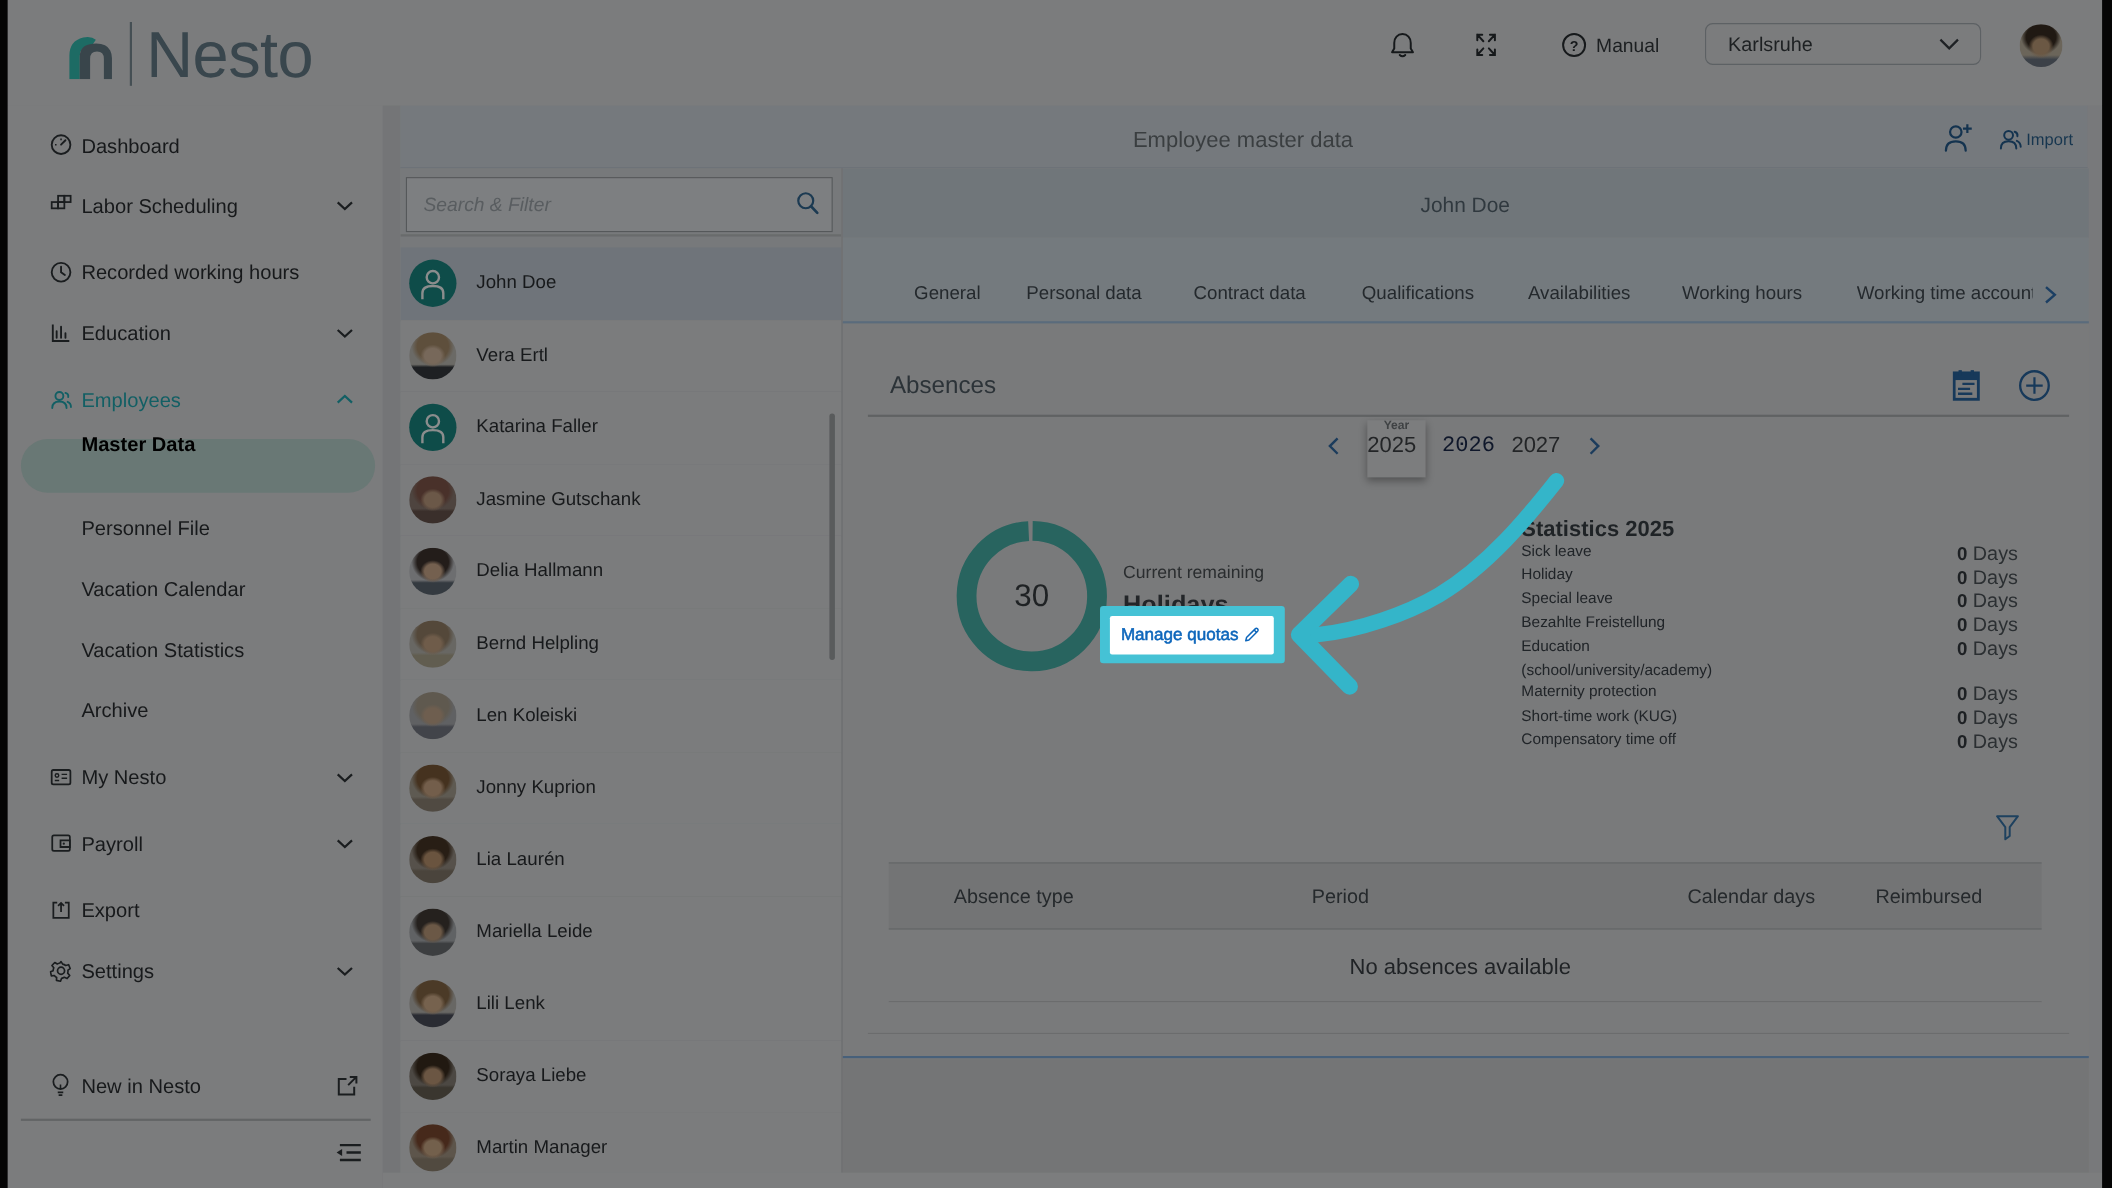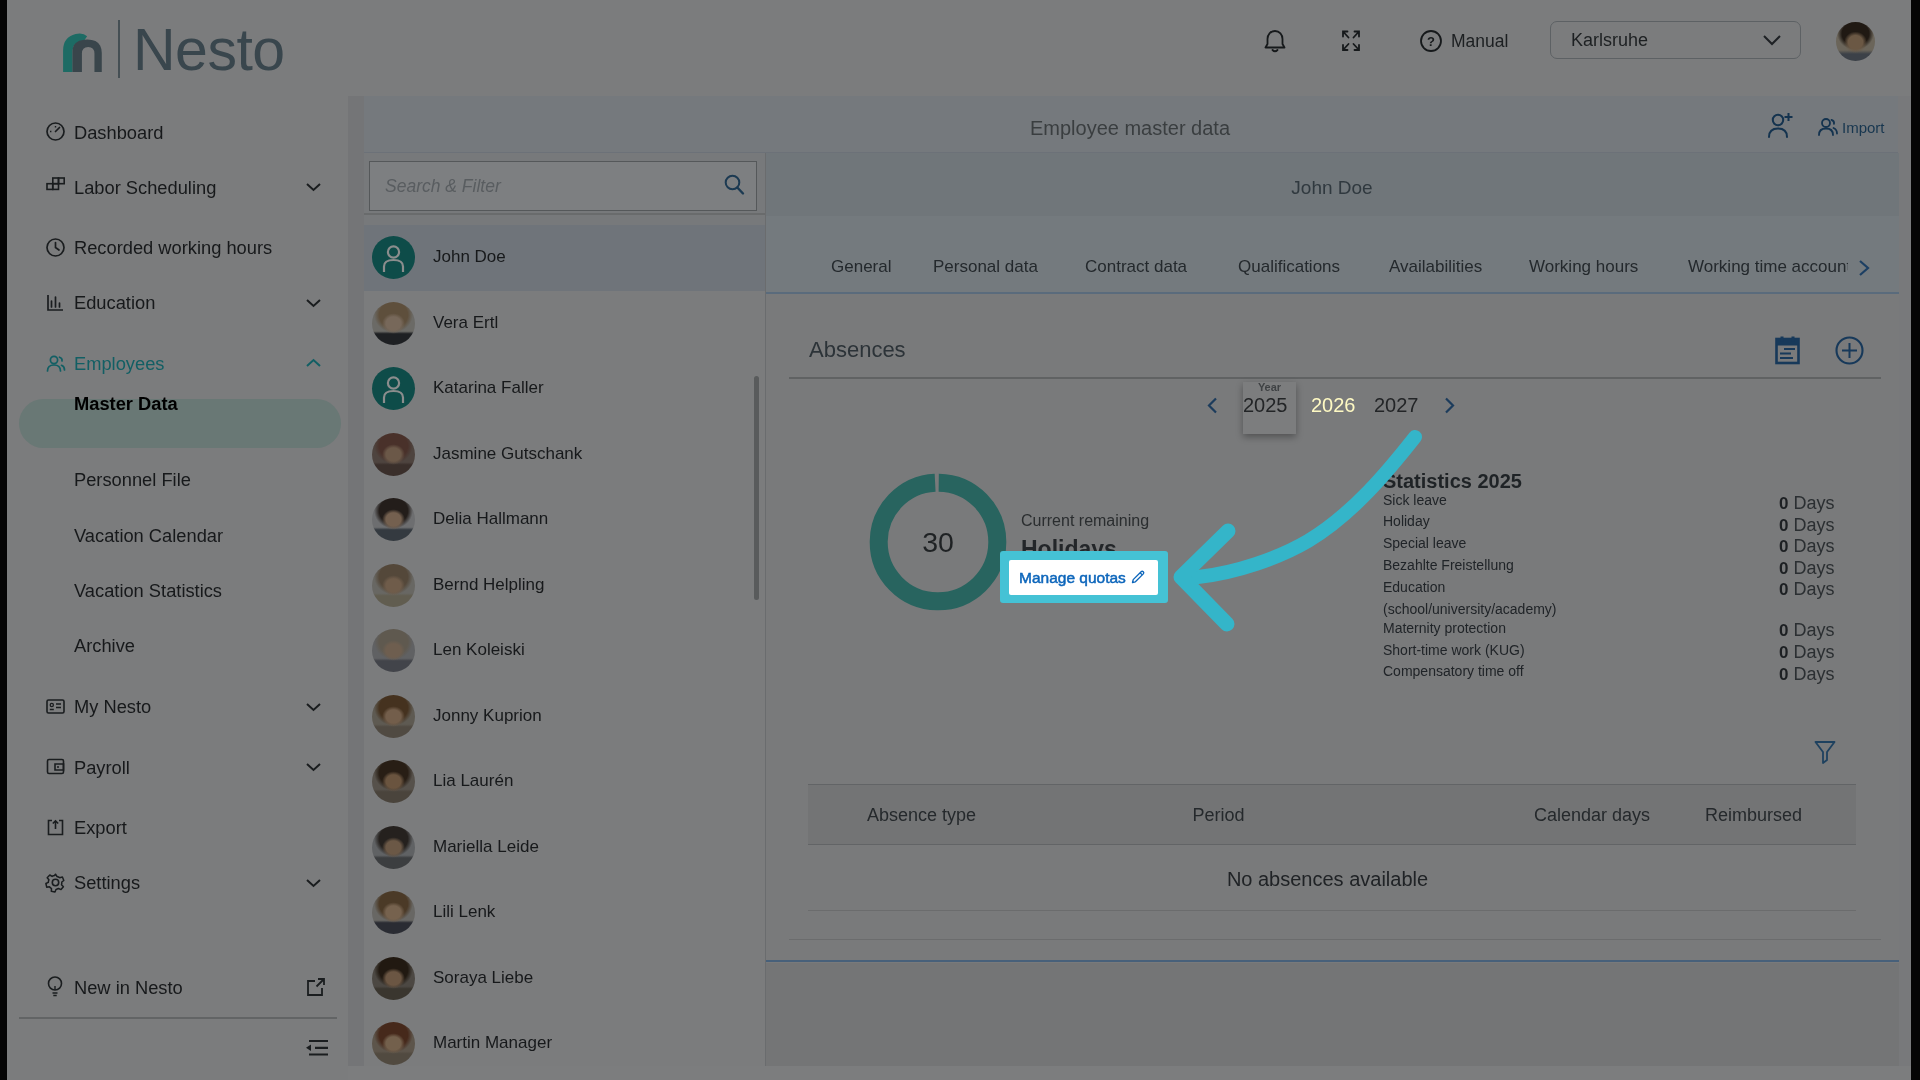--- a/index.html
+++ b/index.html
@@ -288,21 +288,21 @@
       <path d="M14.5,7 V22 M7,14.5 H22" stroke="#17395a" stroke-width="2"></path>
     </svg>
     <div class="abs" style="left:23px;top:224px;width:1092px;height:1.5px;background:#606263;"></div>
 
     <svg class="abs" style="left:441px;top:244px;" width="11" height="17" viewBox="0 0 11 17">
           <path d="M9,1.5 L2,8.5 L9,15.5" fill="none" stroke="#1c3c5c" stroke-width="2.2"></path>
         </svg>
     <div class="abs" style="left:477px;top:229px;width:53px;height:52px;background:#7c7d7e;box-shadow:0 3px 7px rgba(0,0,0,0.33);"></div>
     <div class="abs" style="left:477px;top:228px;width:53px;text-align:center;font-size:11px;font-weight:bold;color:#3f4244;">Year</div>
     <div class="abs" style="left:477px;top:241px;width:33px;text-align:center;font-size:20px;color:#232527;">2025</div>
-    <div class="abs" style="left:545px;top:241px;font-size:20px;color:#fef9c3;">2026</div>
+    <div class="abs" style="left:545px;top:241px;font-size:20px;color:#0f172a;font-family:Liberation Mono, monospace;">2026</div>
     <div class="abs" style="left:608px;top:241px;font-size:20px;color:#232527;">2027</div>
     <svg class="abs" style="left:678px;top:244px;" width="11" height="17" viewBox="0 0 11 17">
           <path d="M2,1.5 L9,8.5 L2,15.5" fill="none" stroke="#1c3c5c" stroke-width="2.2"></path>
         </svg>
 
     <svg class="abs" style="left:97px;top:314px;" width="150" height="150" viewBox="0 0 150 150">
       <circle cx="75" cy="75" r="59.3" fill="none" stroke="#28645f" stroke-width="18" stroke-dasharray="368.3 4.3" transform="rotate(-89.3 75 75)"></circle>
     </svg>
     <div class="abs" style="left:122px;top:373px;width:100px;text-align:center;font-size:28.5px;color:#1f2224;">30</div>
     <div class="abs" style="left:255px;top:359px;font-size:16px;color:#2a2d2f;">Current remaining</div>

